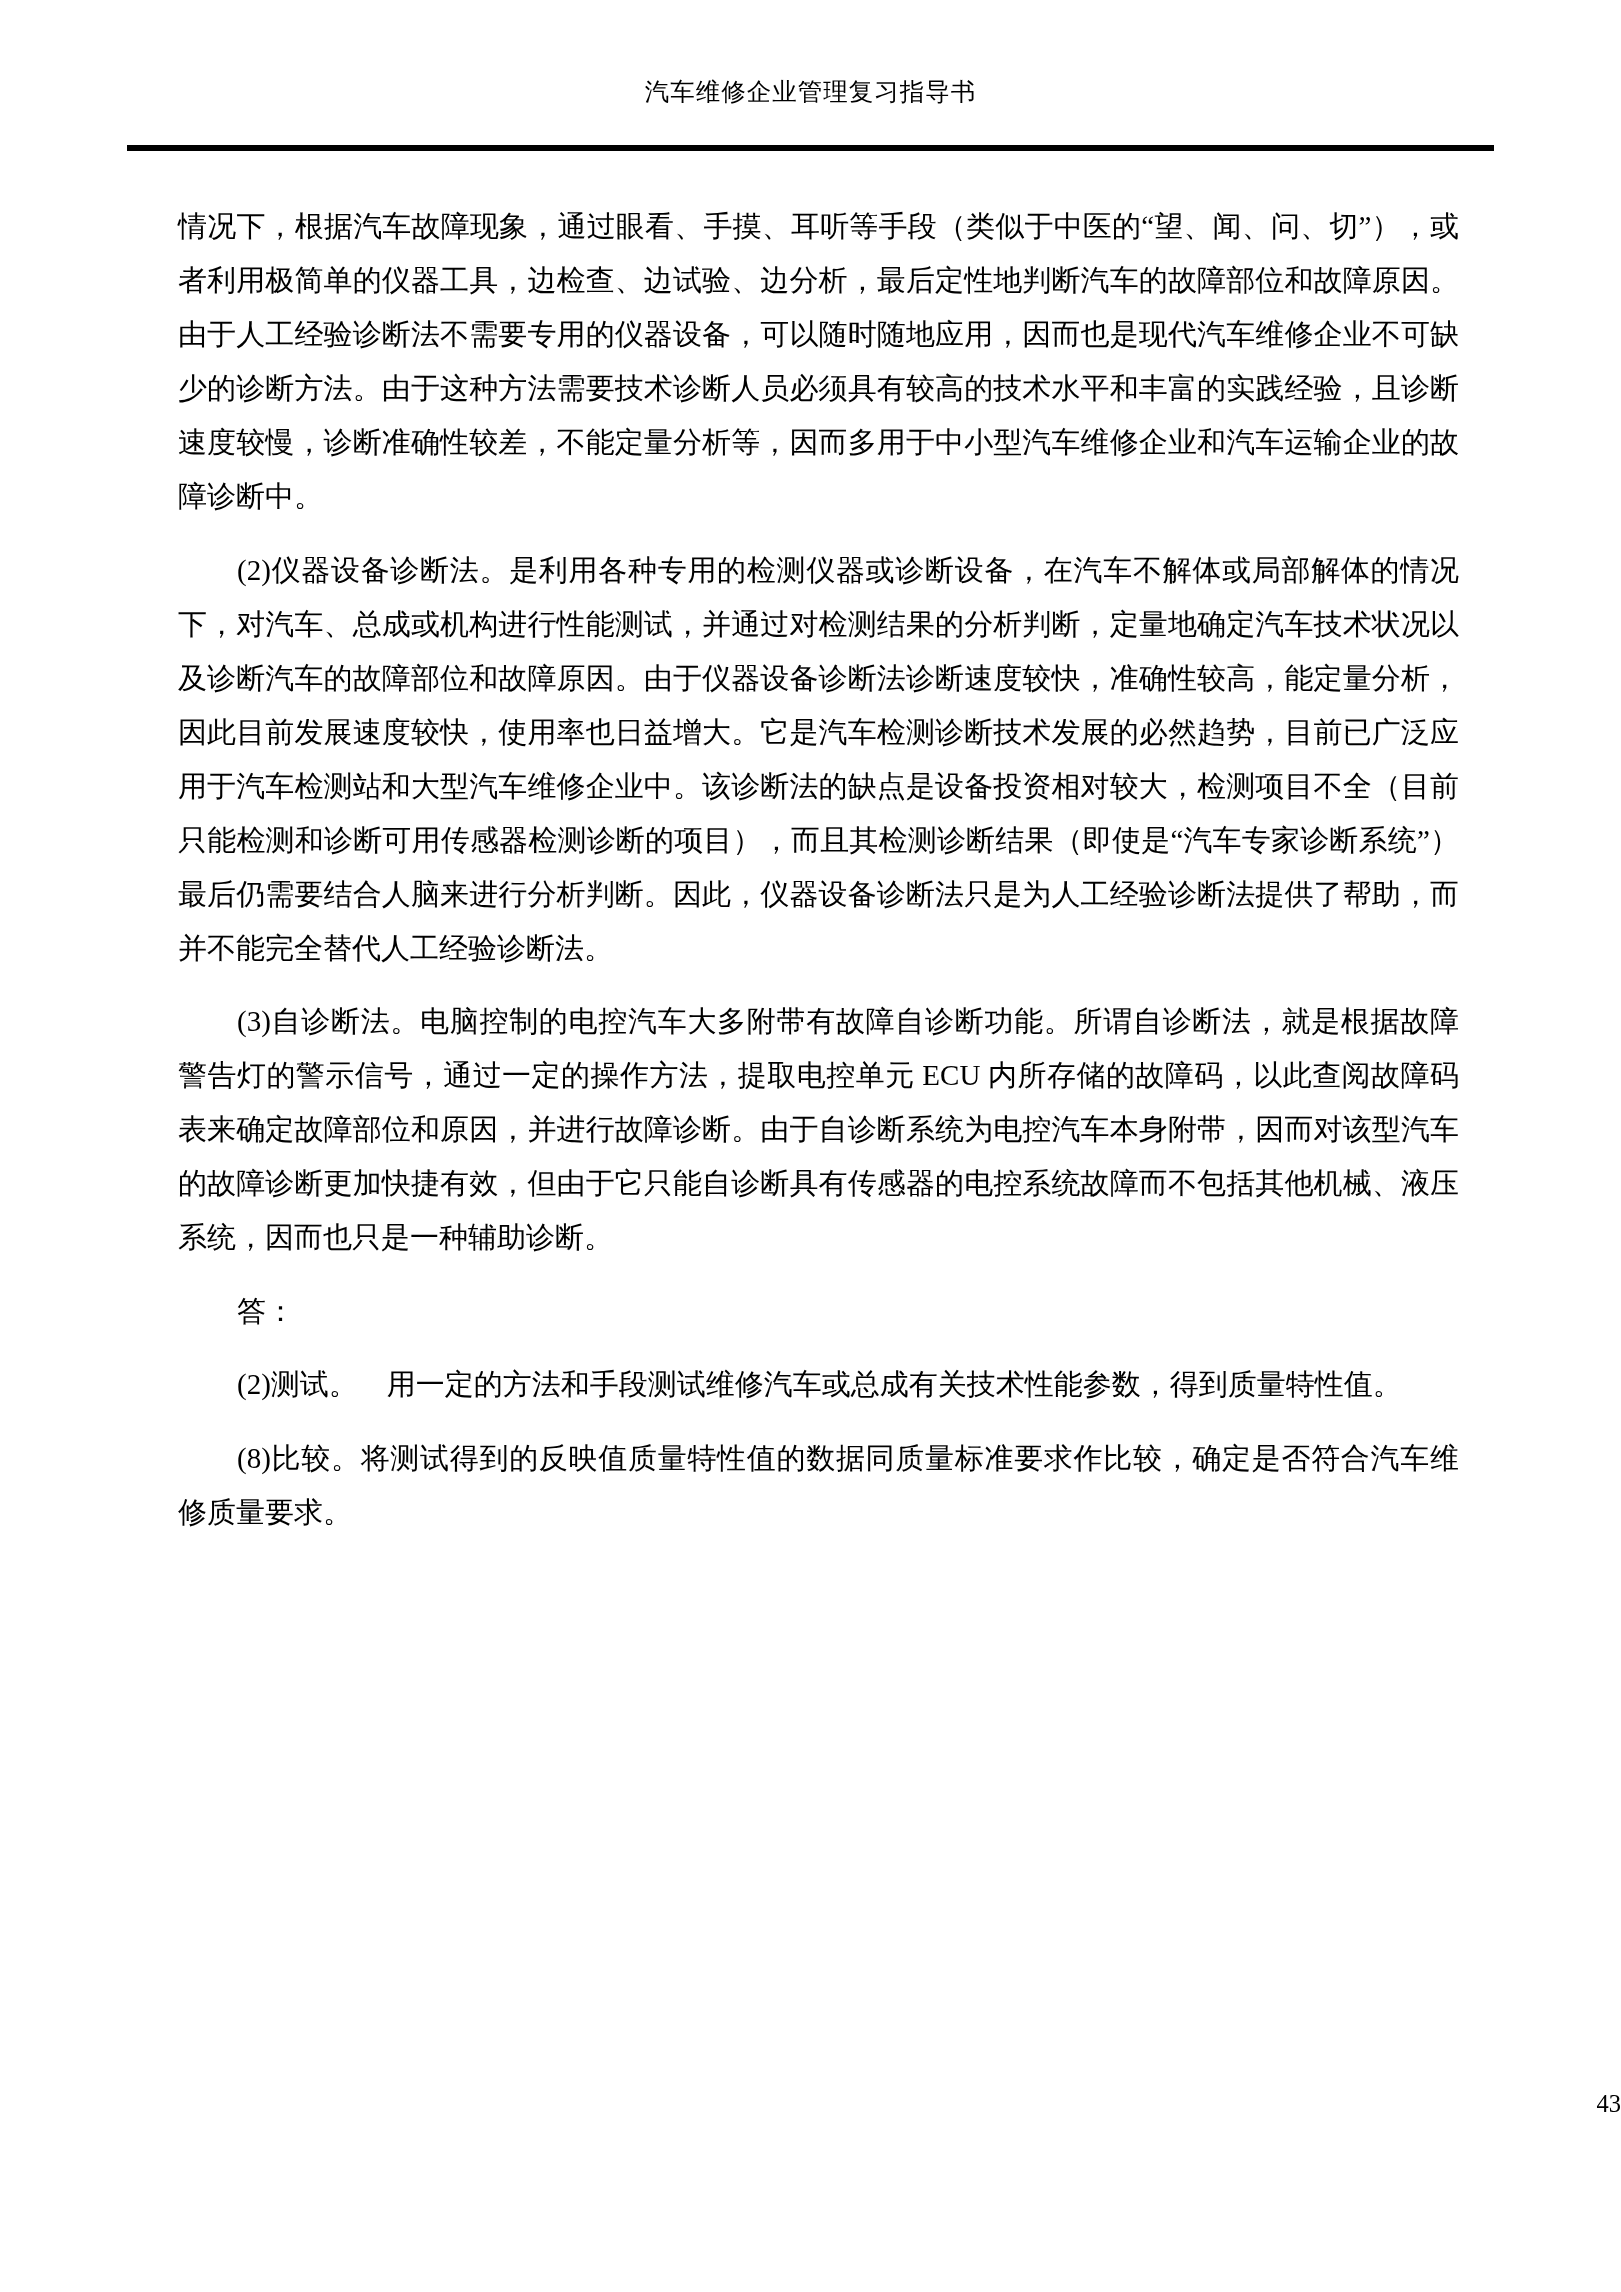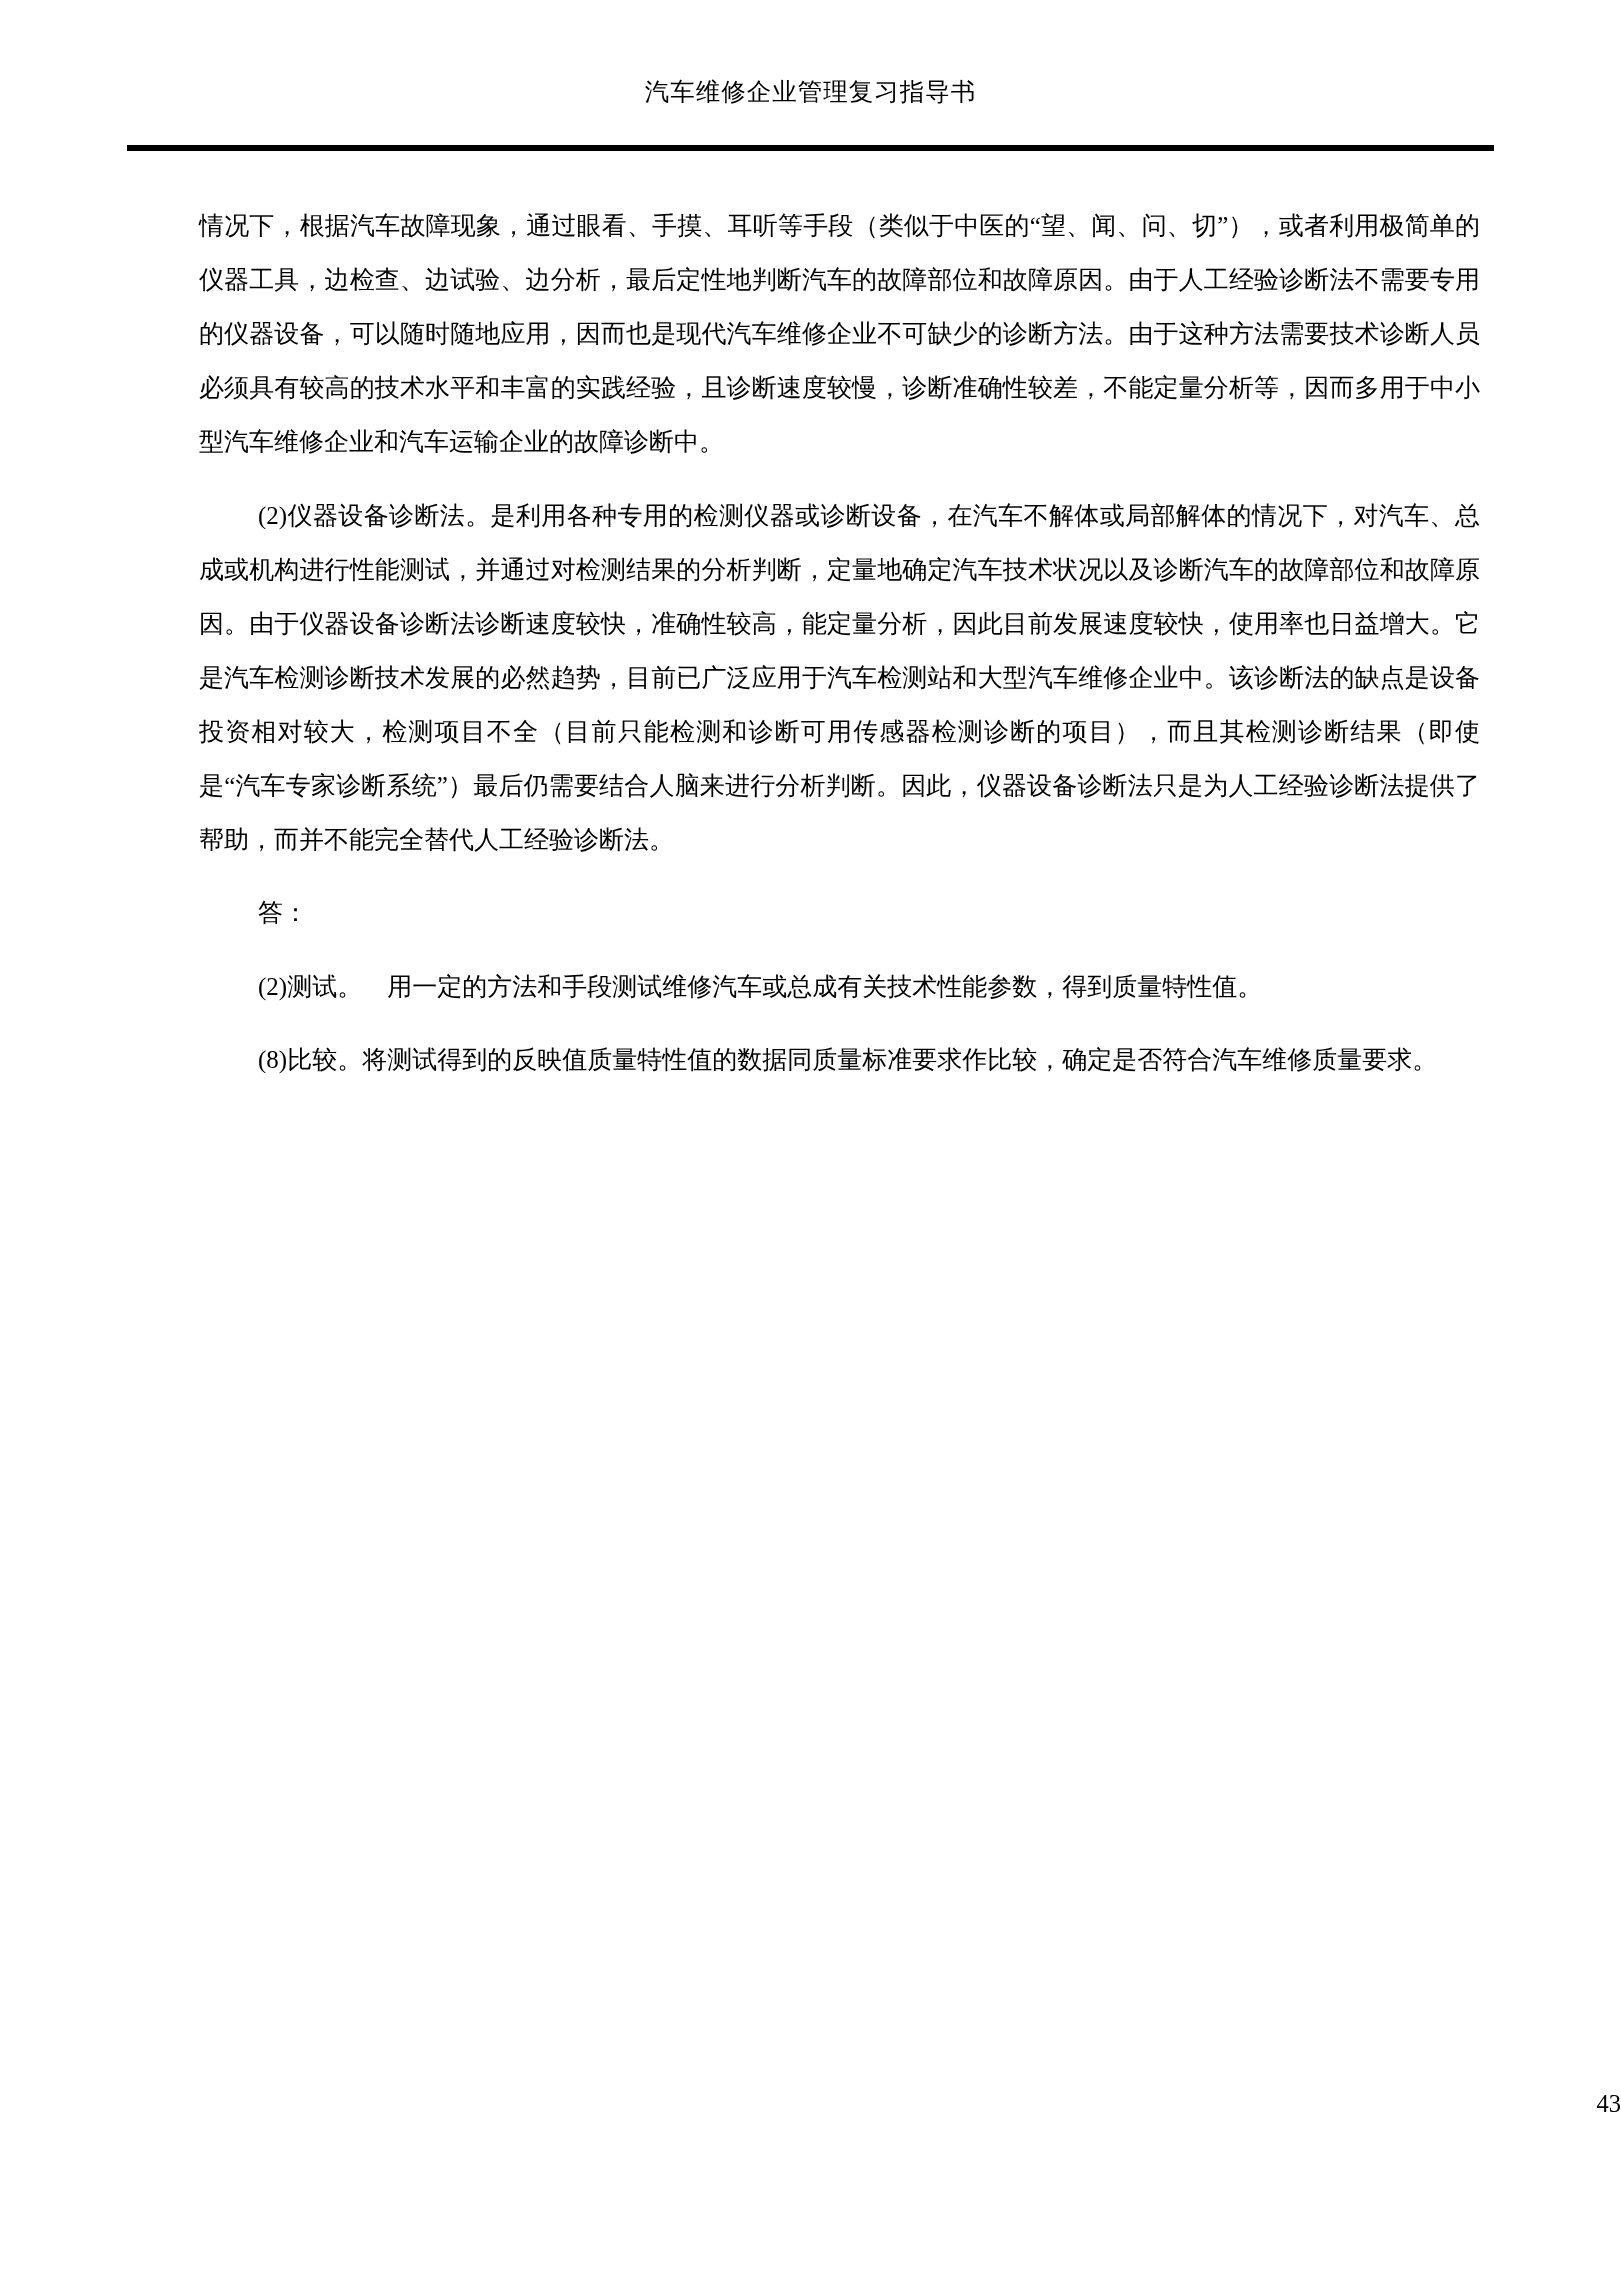--- a/index.html
+++ b/index.html
@@ -32,23 +32,23 @@
     top: 145px;
     left: 127px;
     width: 1367px;
     height: 5.9px;
     background: #000000;
   }
   
   .doc-body {
     position: absolute;
     top: 199px;
-    left: 199px;
+    left: 178px;
     width: 1281px;
-    font-size: 25px;
+    font-size: 29px;
     line-height: 54px;
     text-align: justify;
     text-justify: inter-ideograph;
   }
   .doc-body p {
     margin: 0 0 19.6px 0;
   }
   .indent {
     text-indent: 59px;
   }
@@ -72,20 +72,21 @@
 <div class="page">
 
   <header>
     <div class="header-title">汽车维修企业管理复习指导书</div>
     <div class="header-rule"></div>
   </header>
 
   <main class="doc-body">
     <p>情况下，根据汽车故障现象，通过眼看、手摸、耳听等手段（类似于中医的“望、闻、问、切”），或者利用极简单的仪器工具，边检查、边试验、边分析，最后定性地判断汽车的故障部位和故障原因。由于人工经验诊断法不需要专用的仪器设备，可以随时随地应用，因而也是现代汽车维修企业不可缺少的诊断方法。由于这种方法需要技术诊断人员必须具有较高的技术水平和丰富的实践经验，且诊断速度较慢，诊断准确性较差，不能定量分析等，因而多用于中小型汽车维修企业和汽车运输企业的故障诊断中。</p>
     <p class="indent">(2)仪器设备诊断法。是利用各种专用的检测仪器或诊断设备，在汽车不解体或局部解体的情况下，对汽车、总成或机构进行性能测试，并通过对检测结果的分析判断，定量地确定汽车技术状况以及诊断汽车的故障部位和故障原因。由于仪器设备诊断法诊断速度较快，准确性较高，能定量分析，因此目前发展速度较快，使用率也日益增大。它是汽车检测诊断技术发展的必然趋势，目前已广泛应用于汽车检测站和大型汽车维修企业中。该诊断法的缺点是设备投资相对较大，检测项目不全（目前只能检测和诊断可用传感器检测诊断的项目），而且其检测诊断结果（即使是“汽车专家诊断系统”）最后仍需要结合人脑来进行分析判断。因此，仪器设备诊断法只是为人工经验诊断法提供了帮助，而并不能完全替代人工经验诊断法。</p>
+    <p class="indent">(3)自诊断法。电脑控制的电控汽车大多附带有故障自诊断功能。所谓自诊断法，就是根据故障警告灯的警示信号，通过一定的操作方法，提取电控单元 ECU 内所存储的故障码，以此查阅故障码表来确定故障部位和原因，并进行故障诊断。由于自诊断系统为电控汽车本身附带，因而对该型汽车的故障诊断更加快捷有效，但由于它只能自诊断具有传感器的电控系统故障而不包括其他机械、液压系统，因而也只是一种辅助诊断。</p>
     <p class="indent">答：</p>
     <p class="indent">(2)测试。　用一定的方法和手段测试维修汽车或总成有关技术性能参数，得到质量特性值。</p>
     <p class="indent">(8)比较。将测试得到的反映值质量特性值的数据同质量标准要求作比较，确定是否符合汽车维修质量要求。</p>
   </main>
 
   <footer>
     <div class="page-number">43</div>
   </footer>
 
 </div>

